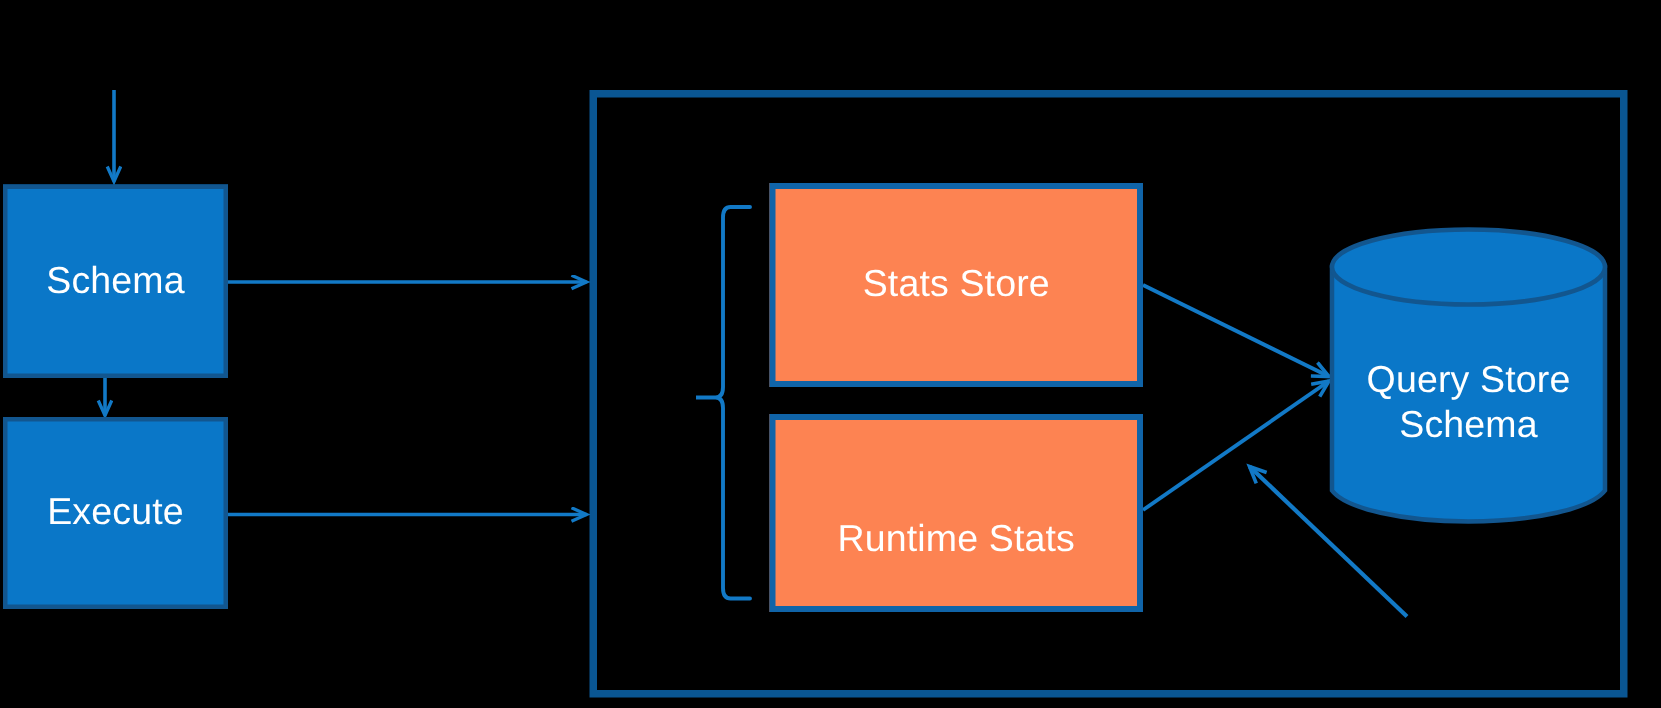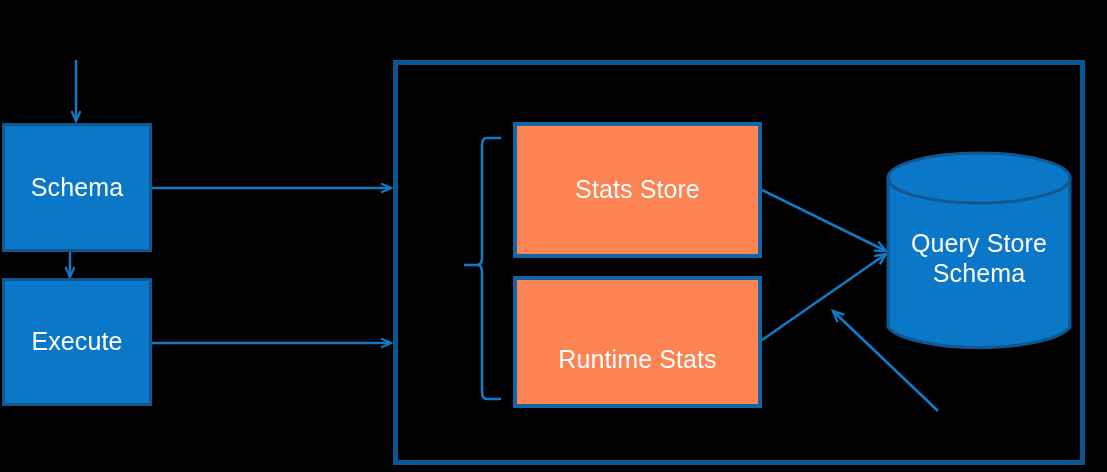--- a/index.html
+++ b/index.html
@@ -124,16 +124,16 @@
   <div class="node-label" style="left:513px; top:276px; width:249px; height:168px;">Runtime Stats</div>
 
   <svg class="svg-layer" viewBox="0 0 1107 472" xmlns="http://www.w3.org/2000/svg">
     <g>
       <path d="M 888,178 L 888,327
                A 93,26 0 0 0 1070,327
                L 1070,178 Z" fill="#0A77C8" stroke="#12568F" stroke-width="3"></path>
       <ellipse cx="979" cy="178" rx="91" ry="25" fill="#0A77C8" stroke="#12568F" stroke-width="3"></ellipse>
     </g>
   </svg>
-  <div class="node-label" style="left:886px; top:196px; width:186px; height:125px;">Query Store
+  <div class="node-label" style="left:886px; top:206px; width:186px; height:125px;">Query Store
 Schema</div>
 
 </div>
 
 </body></html>

